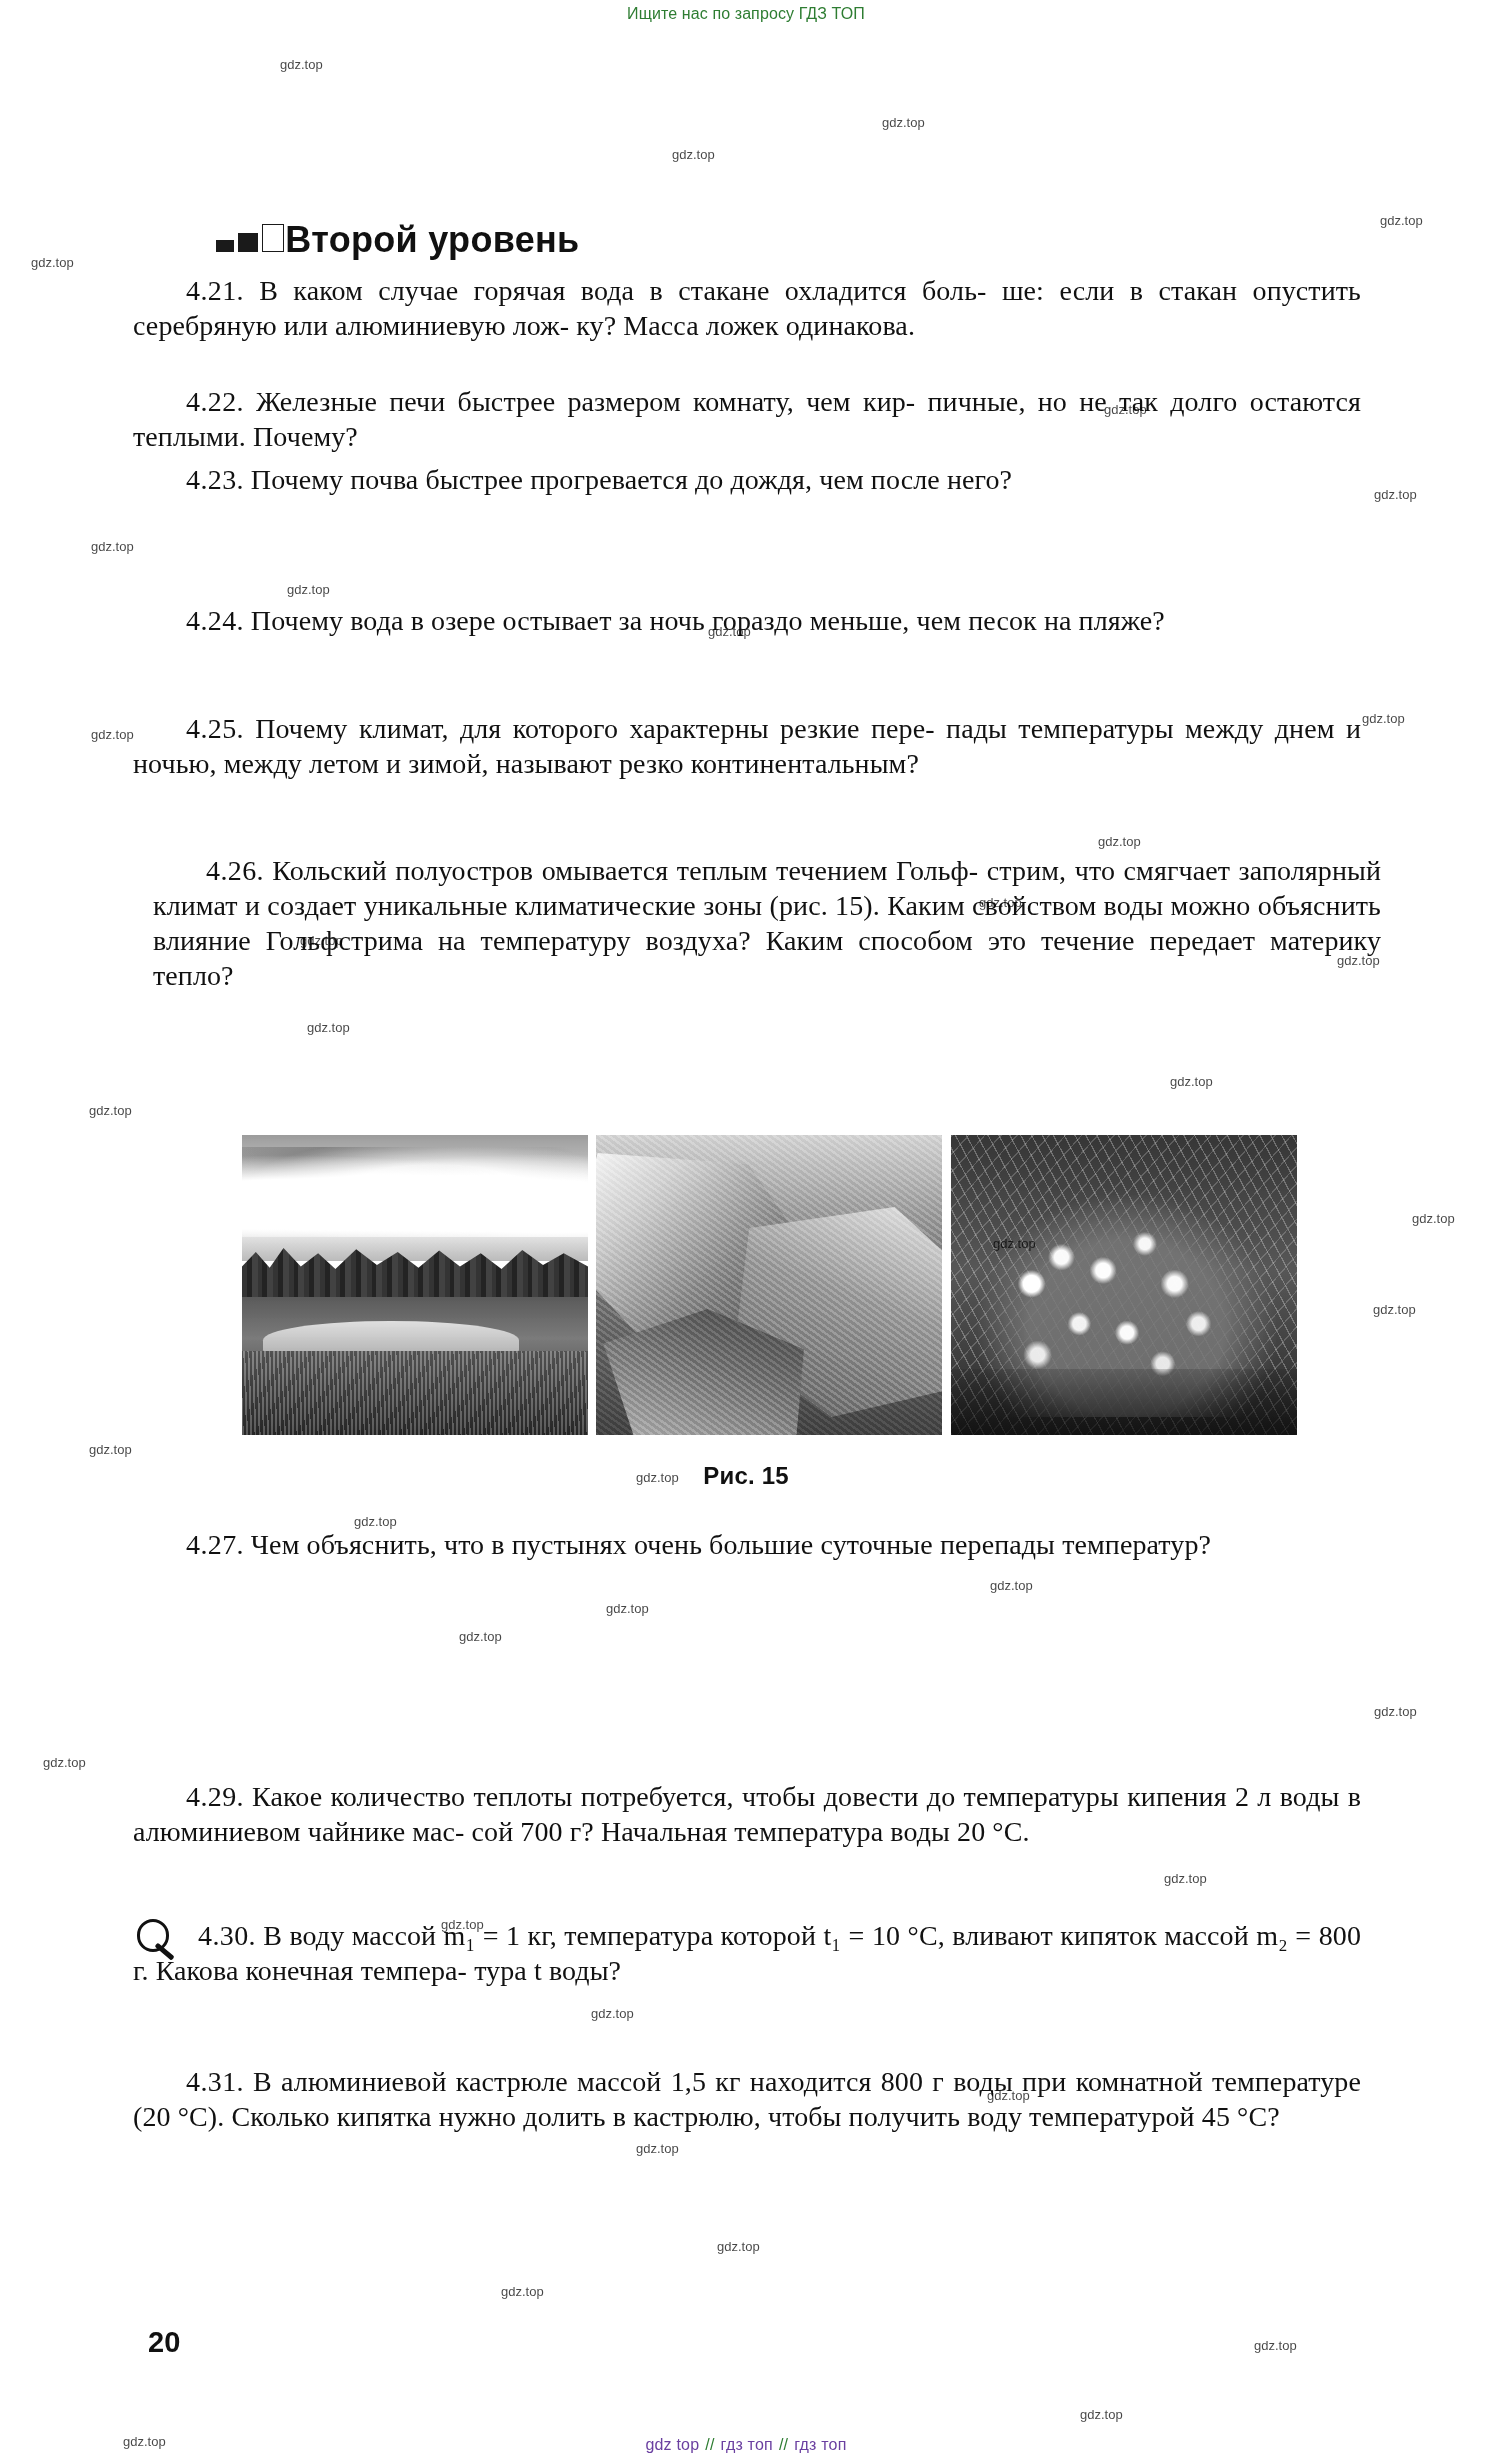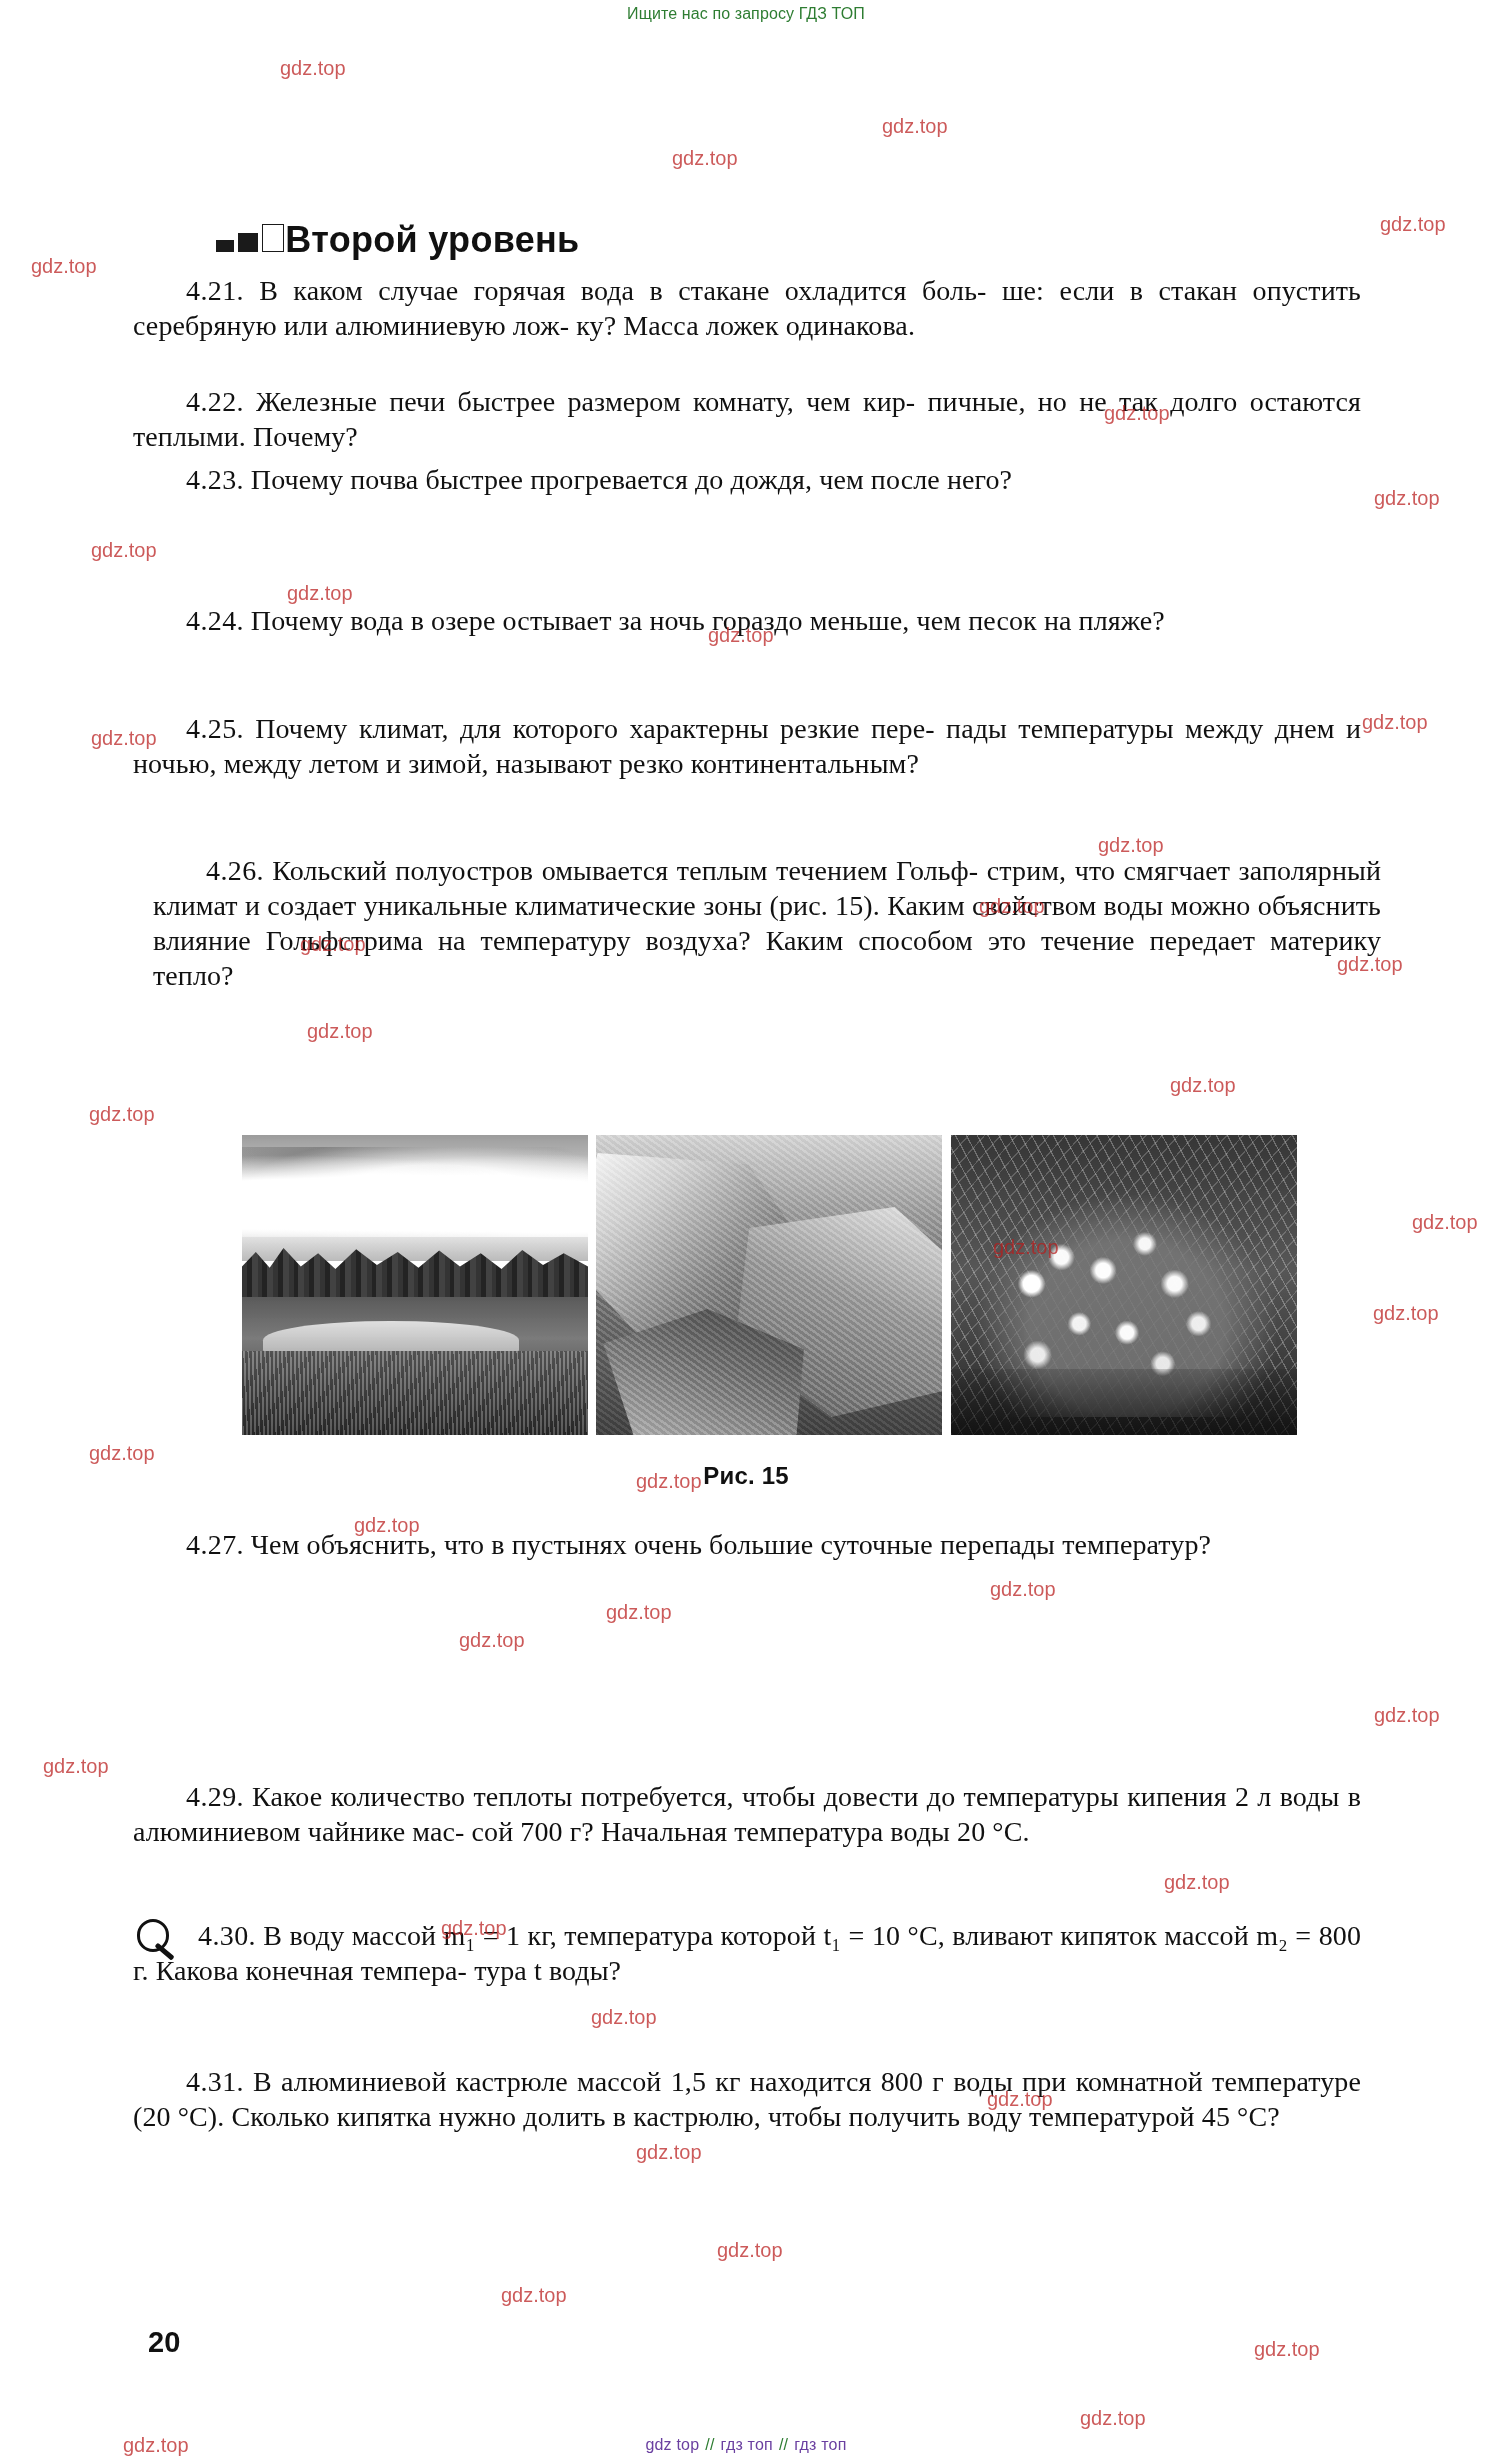--- a/index.html
+++ b/index.html
@@ -49,22 +49,22 @@
   }
   .bottom-banner .sep {
     color: #2e7d32;
     padding: 0 6px;
   }
 
   
   .wm {
     position: absolute;
     font-family: "Liberation Sans", sans-serif;
-    font-size: 20px;
-    color: #b91c1c;
+    font-size: 13px;
+    color: #000000;
     opacity: 0.72;
     white-space: nowrap;
     pointer-events: none;
   }
 
   
   .level-heading {
     position: absolute;
     left: 216px;
     top: 222px;

